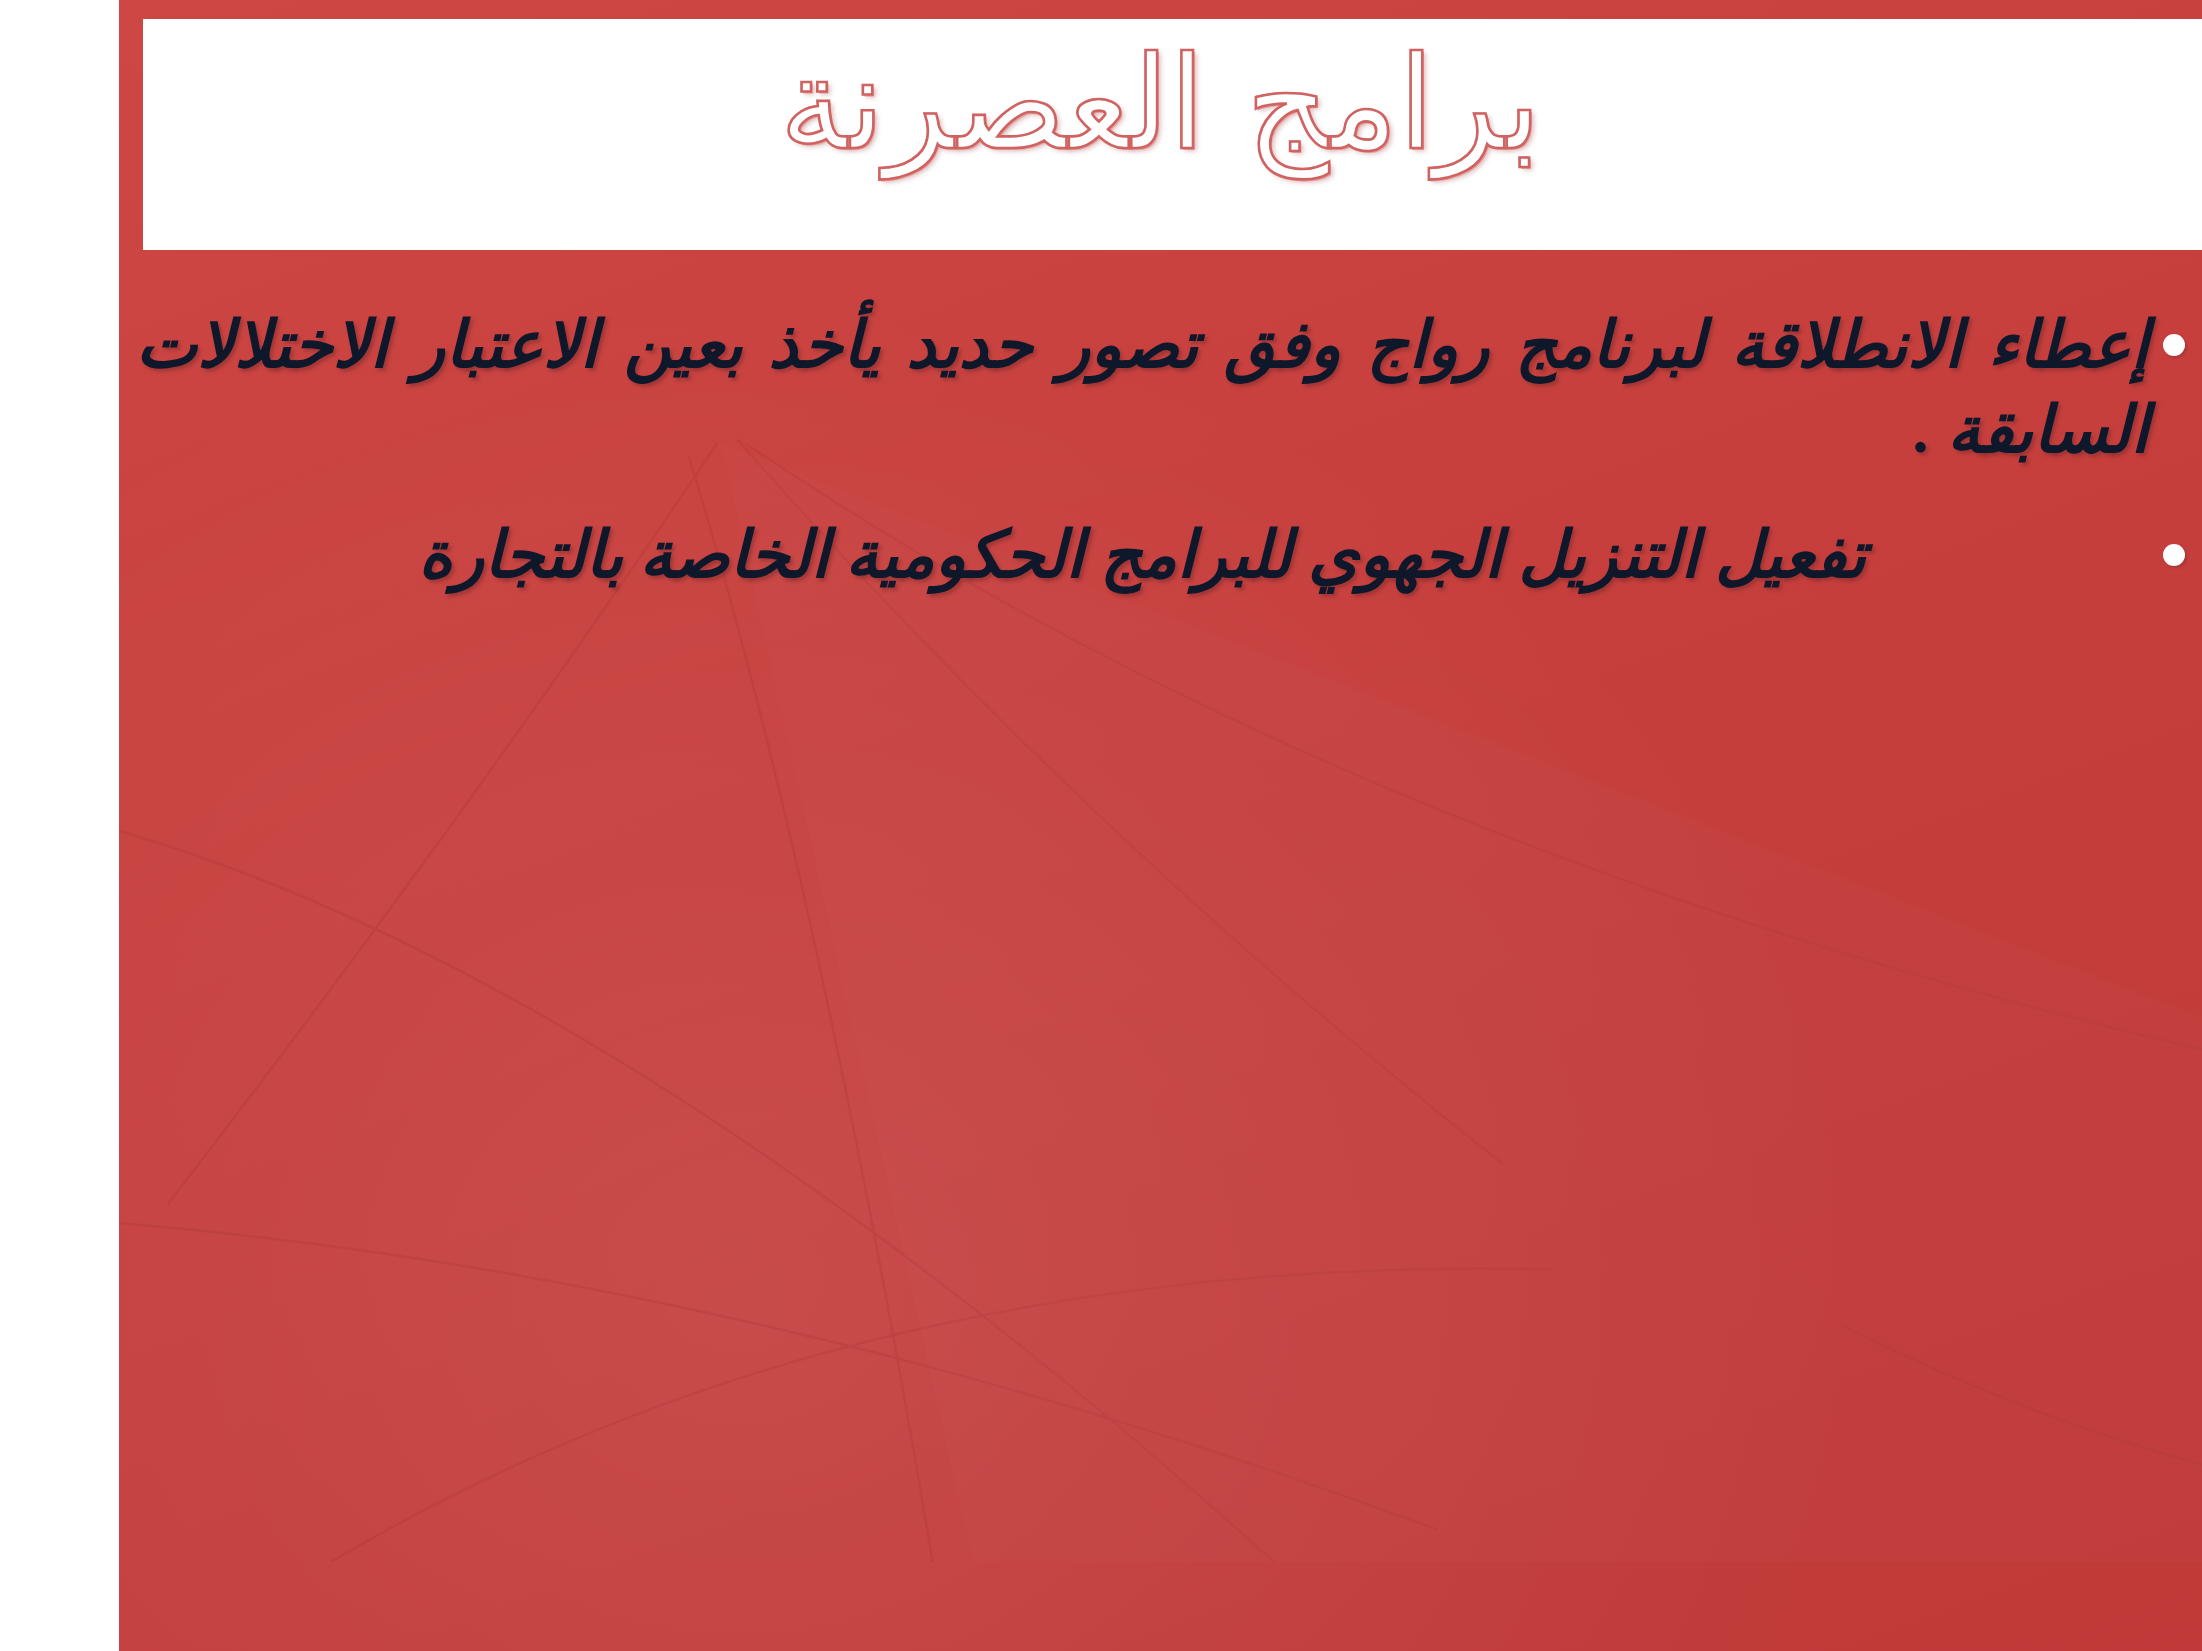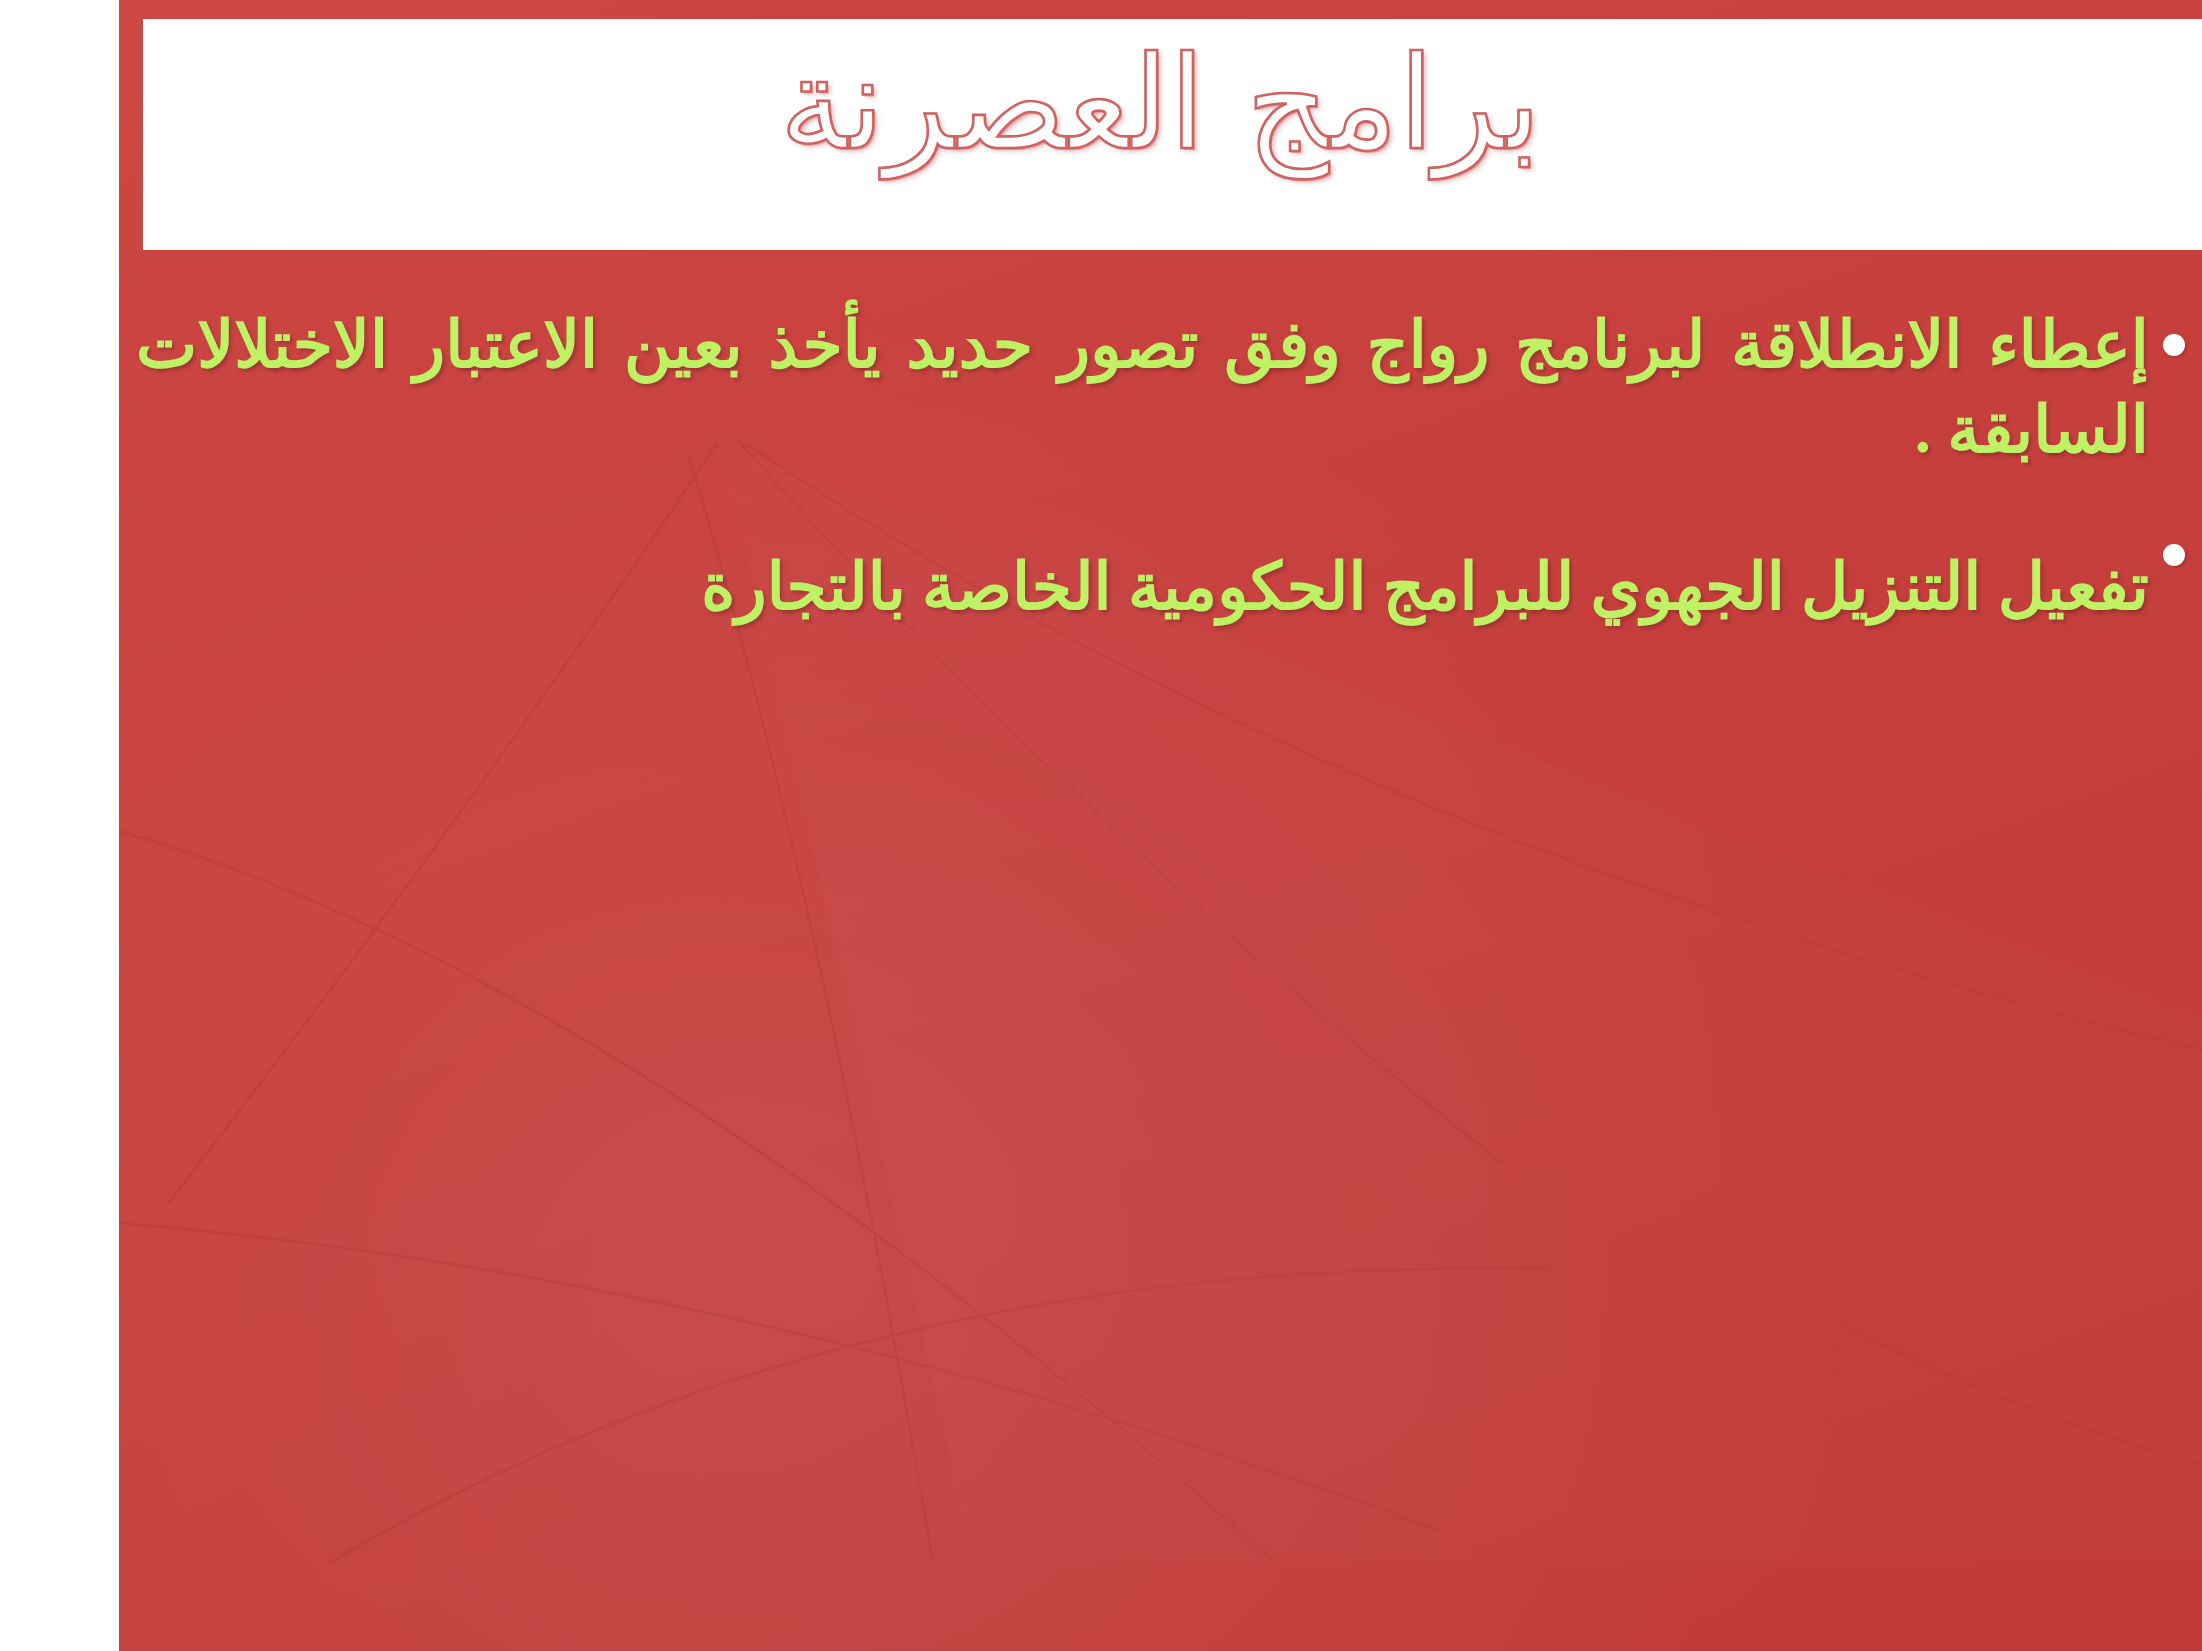--- a/index.html
+++ b/index.html
@@ -85,31 +85,32 @@
     height: 22.4px;
     border-radius: 50%;
     background: #ffffff;
     margin-top: 31px;
     margin-left: 13.8px;
     box-shadow: 1.7px 1.7px 2.6px rgba(120,40,40,0.4);
   }
 
   .bullet-text {
     flex: 1 1 auto;
-    color: #bef264;
+    color: #0f172a;
     font-family: "Liberation Serif", "DejaVu Serif", serif;
     font-weight: bold;
     font-size: 65px;
     line-height: 1.30;
     text-align: justify;
     text-shadow: 2.6px 2.6px 3.4px rgba(130,45,45,0.55);
+    font-style: italic;
   }
 
   .bullet-row.centered .bullet-text {
-    margin-top: 32px;
+    text-align: center;
   }
 </style>
 </head>
 <body>
 
 <div class="slide">
 
   <div class="bg-base"></div>
 
   <svg class="bg-art" viewBox="0 0 2560 1920" preserveAspectRatio="none">

